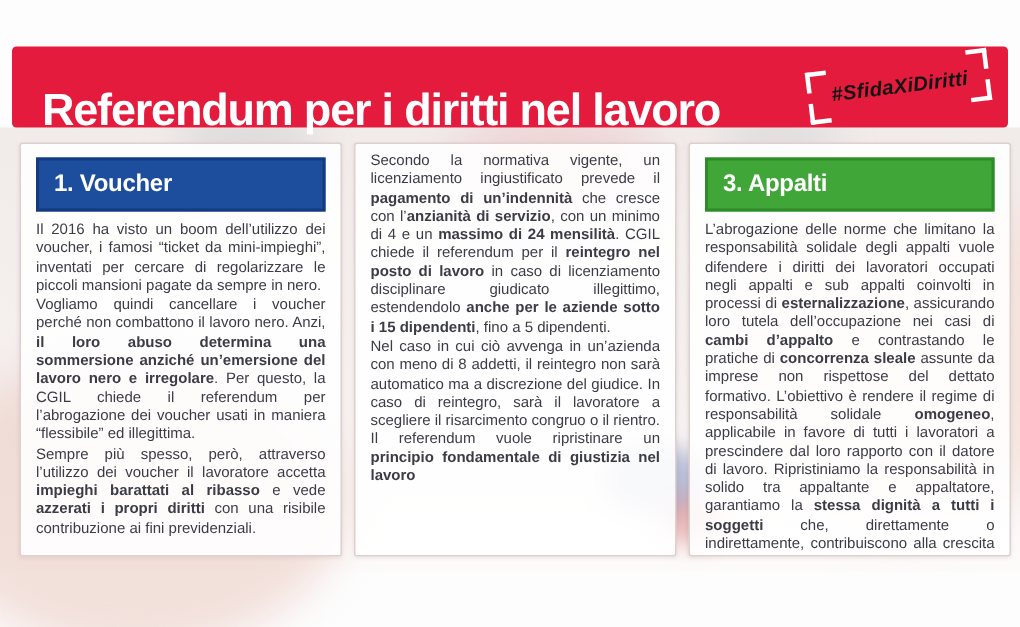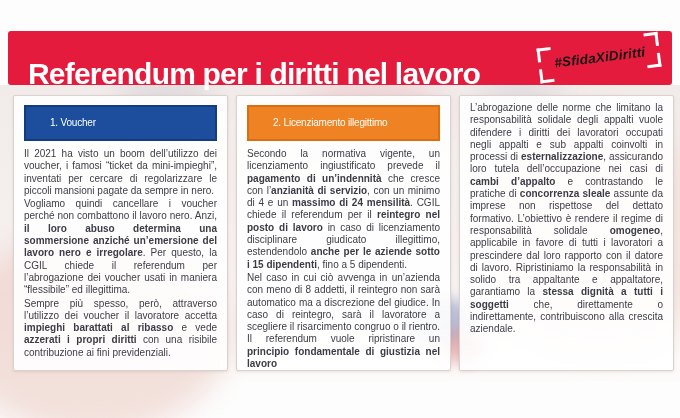--- a/index.html
+++ b/index.html
@@ -32,21 +32,21 @@
   .corner.br{right:-14px;bottom:-9px;border-bottom-width:3px;border-right-width:3px;}
 
   
   .card{position:absolute;top:95px;width:215px;height:276px;background:rgba(255,255,255,.9);
     border:1px solid #ddd0ce;border-radius:2px;box-shadow:0 1px 3px rgba(90,70,70,.12);
     box-sizing:border-box;overflow:hidden;}
   .card.c1{left:13px;}
   .card.c2{left:236px;}
   .card.c3{left:459px;}
   .colhead{margin:9px 10px 7px 10px;min-height:24px;display:flex;align-items:center;
-    padding:7px 24px;color:#ffffff;font-weight:normal;font-size:10px;line-height:18px;
+    padding:7px 10px;color:#ffffff;font-weight:bold;font-size:16px;line-height:18px;
     letter-spacing:-0.2px;border:2px solid transparent;box-sizing:border-box;}
   .c1 .colhead{background:#1c4e9d;border-color:#143a80;}
   .c2 .colhead{background:#ef8222;border-color:#db6e12;}
   .c3 .colhead{background:#3fa637;border-color:#2e8b28;}
   .coltext{margin:6px 10px 0 10px;color:#3c3c47;font-size:10px;line-height:12.3px;
     text-align:justify;}
   .coltext p{margin:0 0 1px 0;}
   .coltext .b{font-weight:bold;}
 </style>
 </head>
@@ -71,33 +71,33 @@
       <span class="corner tr"></span>
       <span class="corner bl"></span>
       <span class="corner br"></span>
       <span>#SfidaXiDiritti</span>
     </div>
   </div>
 
   <div class="card c1">
     <div class="colhead">1. Voucher</div>
     <div class="coltext">
-      <p><span>Il 2021 ha visto un boom dell’utilizzo dei voucher, i famosi “ticket da mini-impieghi”, inventati per cercare di regolarizzare le piccoli mansioni pagate da sempre in nero.</span></p>
+      <p><span>Il 2016 ha visto un boom dell’utilizzo dei voucher, i famosi “ticket da mini-impieghi”, inventati per cercare di regolarizzare le piccoli mansioni pagate da sempre in nero.</span></p>
       <p><span>Vogliamo quindi cancellare i voucher perché non combattono il lavoro nero. Anzi, </span><span class="b">il loro abuso determina una sommersione anziché un’emersione del lavoro nero e irregolare</span><span>. Per questo, la CGIL chiede il referendum per l’abrogazione dei voucher usati in maniera “flessibile” ed illegittima.</span></p>
       <p><span>Sempre più spesso, però, attraverso l’utilizzo dei voucher il lavoratore accetta </span><span class="b">impieghi barattati al ribasso</span><span> e vede </span><span class="b">azzerati i propri diritti</span><span> con una risibile contribuzione ai fini previdenziali.</span></p>
     </div>
   </div>
 
   <div class="card c2">
-    <div class="colhead">2. Licenziamento illegittimo</div>
     <div class="coltext">
       <p><span>Secondo la normativa vigente, un licenziamento ingiustificato prevede il </span><span class="b">pagamento di un’indennità</span><span> che cresce con l’</span><span class="b">anzianità di servizio</span><span>, con un minimo di 4 e un </span><span class="b">massimo di 24 mensilità</span><span>. CGIL chiede il referendum per il </span><span class="b">reintegro nel posto di lavoro</span><span> in caso di licenziamento disciplinare giudicato illegittimo, estendendolo </span><span class="b">anche per le aziende sotto i 15 dipendenti</span><span>, fino a 5 dipendenti.</span></p>
       <p><span>Nel caso in cui ciò avvenga in un’azienda con meno di 8 addetti, il reintegro non sarà automatico ma a discrezione del giudice. In caso di reintegro, sarà il lavoratore a scegliere il risarcimento congruo o il rientro. Il referendum vuole ripristinare un </span><span class="b">principio fondamentale di giustizia nel lavoro</span></p>
     </div>
   </div>
 
   <div class="card c3">
+    <div class="colhead">3. Appalti</div>
     <div class="coltext">
       <p><span>L’abrogazione delle norme che limitano la responsabilità solidale degli appalti vuole difendere i diritti dei lavoratori occupati negli appalti e sub appalti coinvolti in processi di </span><span class="b">esternalizzazione</span><span>, assicurando loro tutela dell’occupazione nei casi di </span><span class="b">cambi d’appalto</span><span> e contrastando le pratiche di </span><span class="b">concorrenza sleale</span><span> assunte da imprese non rispettose del dettato formativo. L’obiettivo è rendere il regime di responsabilità solidale </span><span class="b">omogeneo</span><span>, applicabile in favore di tutti i lavoratori a prescindere dal loro rapporto con il datore di lavoro. Ripristiniamo la responsabilità in solido tra appaltante e appaltatore, garantiamo la </span><span class="b">stessa dignità a tutti i soggetti</span><span> che, direttamente o indirettamente, contribuiscono alla crescita aziendale.</span></p>
     </div>
   </div>
 
 </div>
 
 </body></html>

